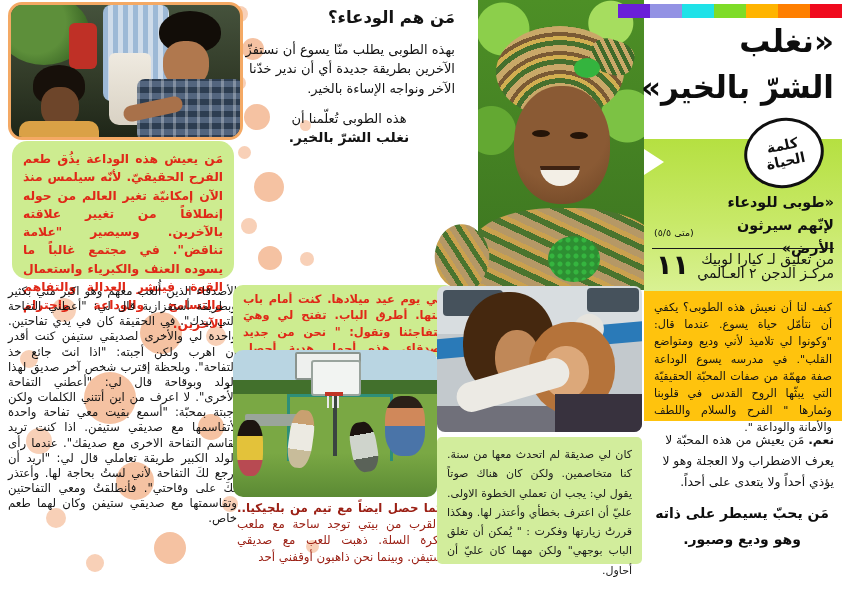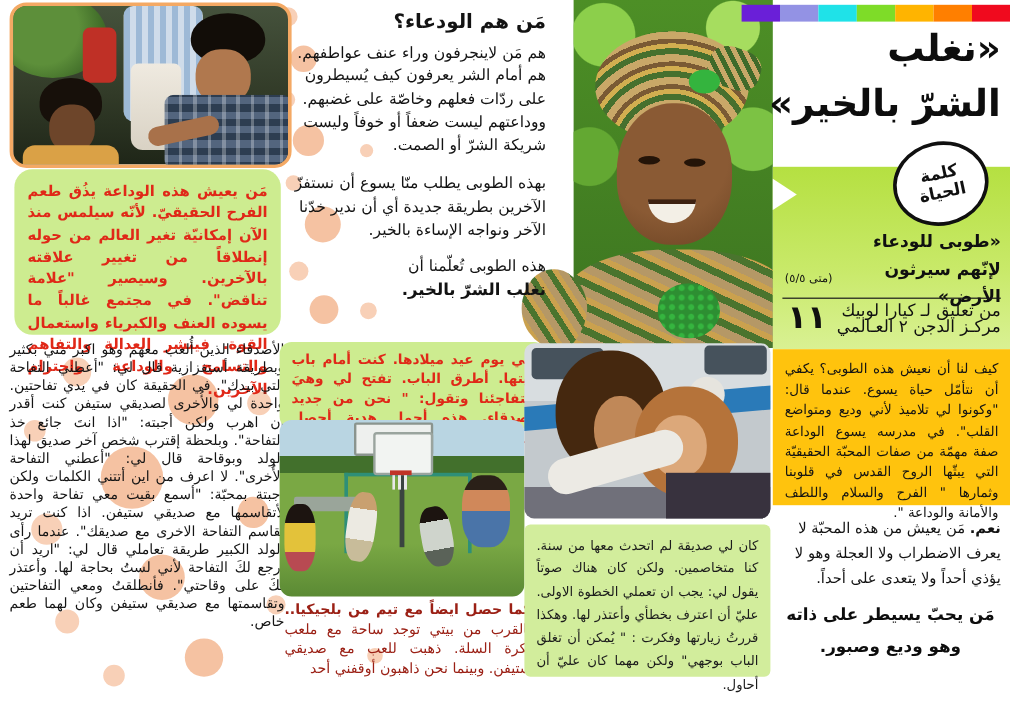--- a/index.html
+++ b/index.html
@@ -100,21 +100,21 @@
 
   .left-green{left:12px; top:141px; width:222px; height:138px; padding:9px 11px; box-sizing:border-box;
     font-size:12.3px; line-height:18.3px;border-radius:15px;}
   .left-story{left:8px; top:284px; width:229px; z-index:2; color:#141414;
     font-size:11.7px; line-height:15.15px;}
 
   .who{left:243px; top:8px; width:212px; z-index:2; color:#131313;}
   .who h1{margin:0 0 8px 0; font-size:16.5px; font-weight:bold; text-align:right;}
   .who p{margin:0; font-size:13px; line-height:19.3px; text-align:right;}
   .who .p2{margin-top:13px;}
-  .who .p3{margin-top:11px; text-align:right;}
+  .who .p3{margin-top:11px; text-align:center;}
   .who .p3 .lead{display:block;}
   .who .p3 .boldend{display:block; font-weight:bold; font-size:13.8px;}
 
   .rainbow{left:618px; top:4px; width:224px; height:14px; z-index:3; display:flex;}
   .rainbow i{flex:1 1 auto; display:block;}
   .rainbow i:nth-child(1){background:#6a1fd8;} .rainbow i:nth-child(2){background:#9392e4;}
   .rainbow i:nth-child(3){background:#1fe2e8;} .rainbow i:nth-child(4){background:#7edc28;}
   .rainbow i:nth-child(5){background:#ffb400;} .rainbow i:nth-child(6){background:#ff7f00;}
   .rainbow i:nth-child(7){background:#f00a1e;}
 
@@ -242,21 +242,20 @@
     </div>
     <div class="pagenum">١١</div>
   </div>
   <div class="abs badge">
     <span>كلمة</span>
     <span>الحياة</span>
   </div>
 
   <div class="abs who rtl">
     <h1>مَن هم الودعاء؟</h1>
-    <p class="p1">هم مَن لاينجرفون وراء عنف عواطفهم. هم أمام الشر يعرفون كيف يُسيطرون على ردّات فعلهم وخاصّة على غضبهم. ووداعتهم ليست ضعفاً أو خوفاً وليست شريكة الشرّ أو الصمت.</p>
     <p class="p2">بهذه الطوبى يطلب منّا يسوع أن نستفزّ الآخرين بطريقة جديدة أي أن ندير خدّنا الآخر ونواجه الإساءة بالخير.</p>
     <p class="p3">
       <span class="lead">هذه الطوبى تُعلّمنا أن</span>
       <span class="boldend">نغلب الشرّ بالخير.</span>
     </p>
   </div>
 
   <div class="abs greenbox left-green rtl just redtext">مَن يعيش هذه الوداعة يذُق طعم الفرح الحقيقيّ. لأنّه سيلمس منذ الآن إمكانيّة تغير العالم من حوله إنطلاقاً من تغيير علاقته بالآخرين. وسيصير "علامة تناقض". في مجتمع غالباً ما يسوده العنف والكبرياء واستعمال القوة. فينشر العدالة والتفاهم والتسامح والوداعة واحترام الآخرين.</div>
 
   <div class="abs left-story rtl just">الأصدقاء الذين أُلعب معهم وهو اكبر مني بكثير وبطريقة أستفزازية قال لي: "أعطني التفاحة التي بيدك". في الحقيقة كان في يدي تفاحتين. واحدة لي والأُخرى لصديقي ستيفن كنت أقدر أن اهرب ولكن أجبته: "اذا انتَ جائع خذ التفاحة". وبلحظة إقترب شخص آخر صديق لهذا الولد وبوقاحة قال لي: "أعطني التفاحة الأُخرى". لا اعرف من اين أتتني الكلمات ولكن أجبتة بمحبّة: "أسمع بقيت معي تفاحة واحدة لأتقاسمها مع صديقي ستيفن. اذا كنت تريد نقاسم التفاحة الاخرى مع صديقك". عندما رأى الولد الكبير طريقة تعاملي قال لي: "اريد أن ارجع لكَ التفاحة لأني لستُ بحاجة لها. وأعتذر لكَ على وقاحتي". فأنطلقتُ ومعي التفاحتين وتقاسمتها مع صديقي ستيفن وكان لهما طعم خاص.</div>

